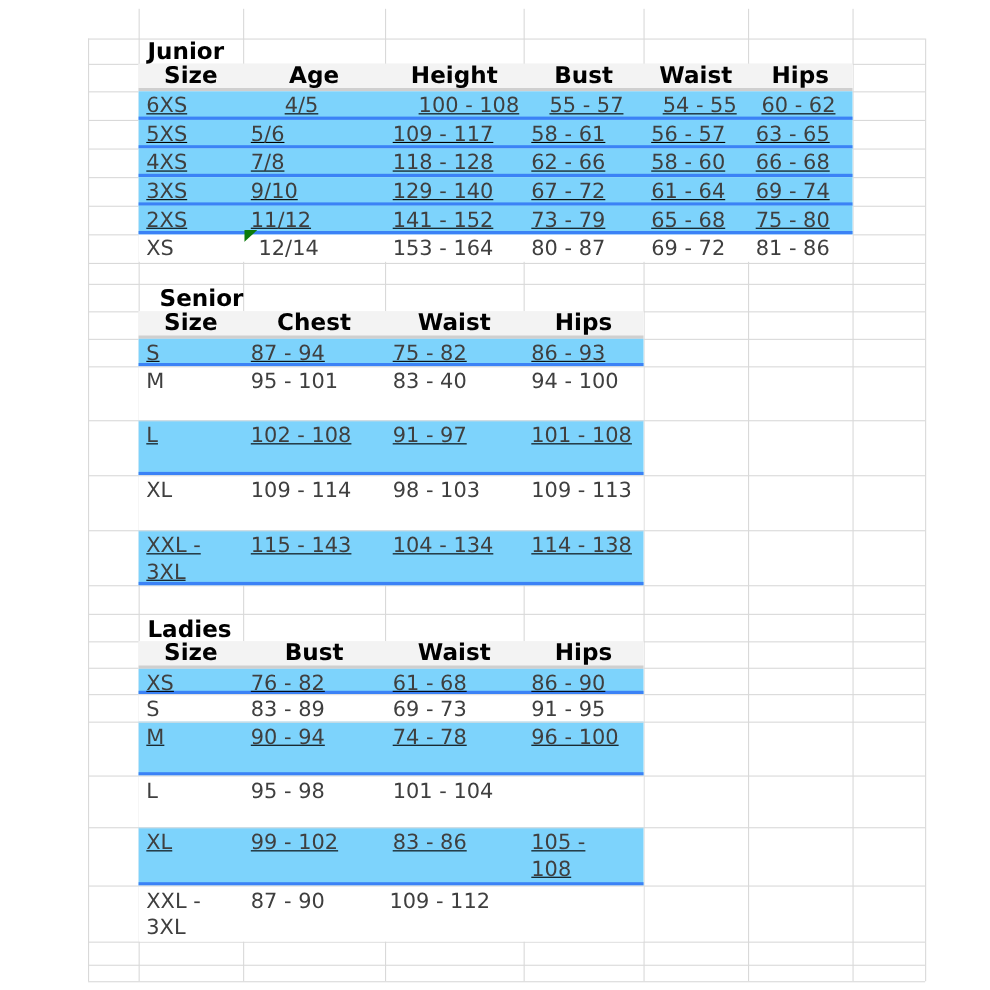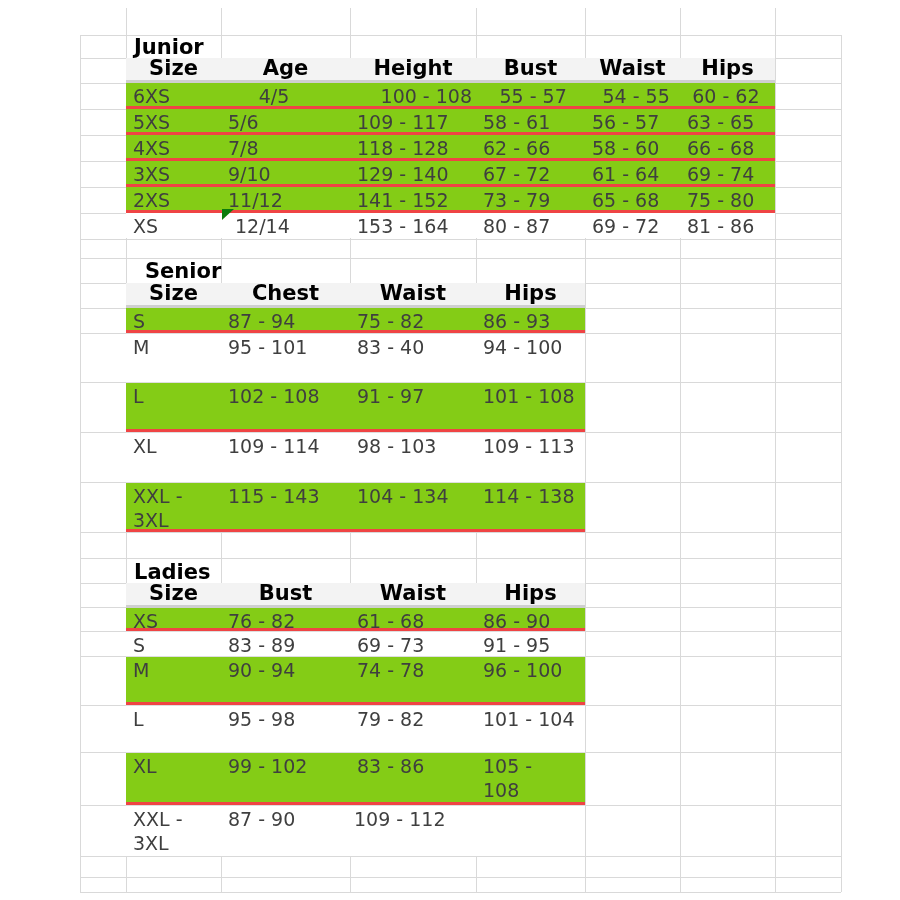--- a/index.html
+++ b/index.html
@@ -11,21 +11,21 @@
   
   .table-title{position:absolute;font-weight:bold;font-size:21px;line-height:22px;
                color:#000000;z-index:3;white-space:nowrap;}
   
   .size-table{position:absolute;background:#ffffff;z-index:2;}
   .thead{display:flex;height:25px;background:#f3f3f3;border-bottom:3px solid #cfcfcf;
          box-sizing:border-box;}
   .th{font-weight:bold;font-size:21px;line-height:21px;text-align:center;color:#000000;
       box-sizing:border-box;overflow:hidden;}
   .trow{display:flex;box-sizing:border-box;background:transparent;}
-  .trow.shaded{background:#84cc16;border-bottom:3px solid #ef4444;}
+  .trow.shaded{background:#7dd3fc;border-bottom:3px solid #3b82f6;text-decoration:underline;}
   .trow.lined{border-top:1px solid #dedede;}
   .td{box-sizing:border-box;padding:1px 0 0 7px;font-size:19px;line-height:24px;
       color:#3f3f3f;white-space:pre-line;position:relative;overflow:visible;}
   .td.has-indicator{padding-left:14px;}
   .indicator{position:absolute;left:1px;top:-4px;width:12px;height:11px;
              background:#0c7c0c;clip-path:polygon(0 0,100% 0,0 100%);}
 </style>
 </head>
 <body>
 
@@ -191,21 +191,20 @@
         </div>
         <div class="trow shaded lined" style="height: 49px;">
           <div class="td" style="width: 95px;"><span class="cell-text">M</span></div>
           <div class="td" style="width: 129px;"><span class="cell-text">90 - 94</span></div>
           <div class="td" style="width: 126px;"><span class="cell-text">74 - 78</span></div>
           <div class="td" style="width: 109px;"><span class="cell-text">96 - 100</span></div>
         </div>
         <div class="trow lined" style="height: 47px;">
           <div class="td" style="width: 95px;"><span class="cell-text">L</span></div>
           <div class="td" style="width: 129px;"><span class="cell-text">95 - 98</span></div>
-          <div class="td" style="width: 126px;"><span class="cell-text">79 - 82</span></div>
           <div class="td" style="width: 109px;"><span class="cell-text">101 - 104</span></div>
         </div>
         <div class="trow shaded lined" style="height: 53px;">
           <div class="td" style="width: 95px;"><span class="cell-text">XL</span></div>
           <div class="td" style="width: 129px;"><span class="cell-text">99 - 102</span></div>
           <div class="td" style="width: 126px;"><span class="cell-text">83 - 86</span></div>
           <div class="td" style="width: 109px;"><span class="cell-text">105 -
 108</span></div>
         </div>
         <div class="trow lined" style="height: 51px;">

